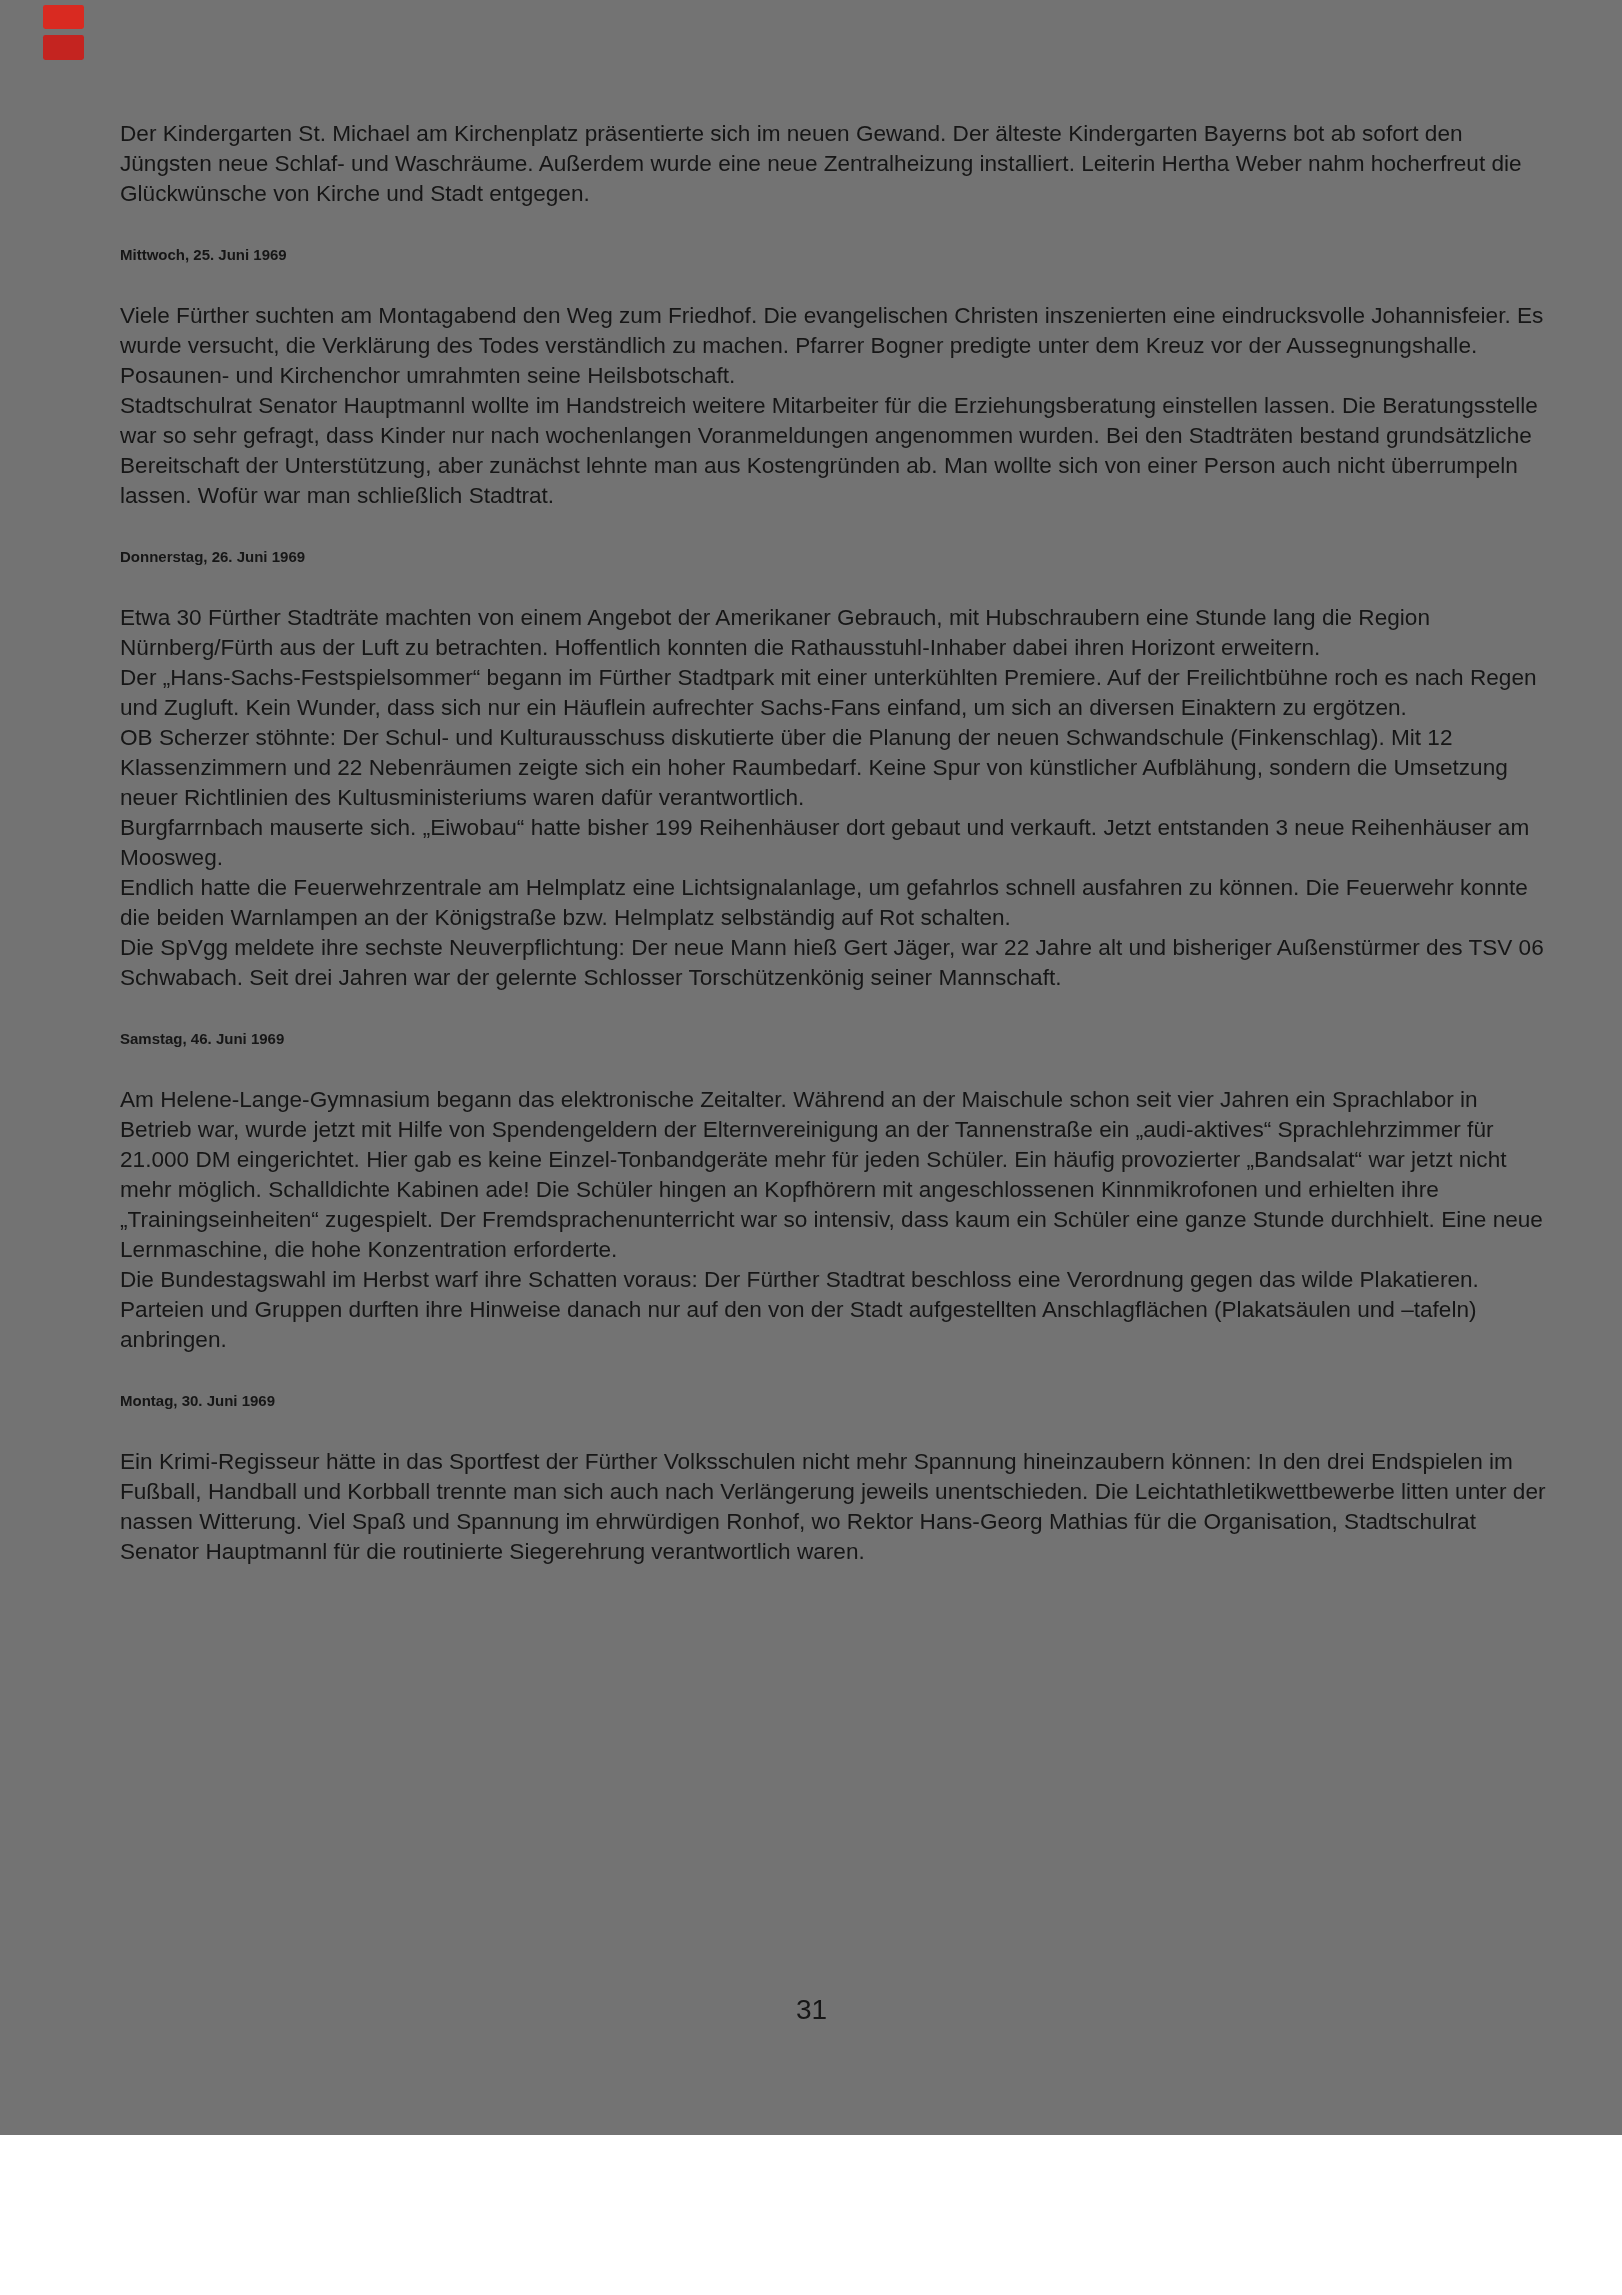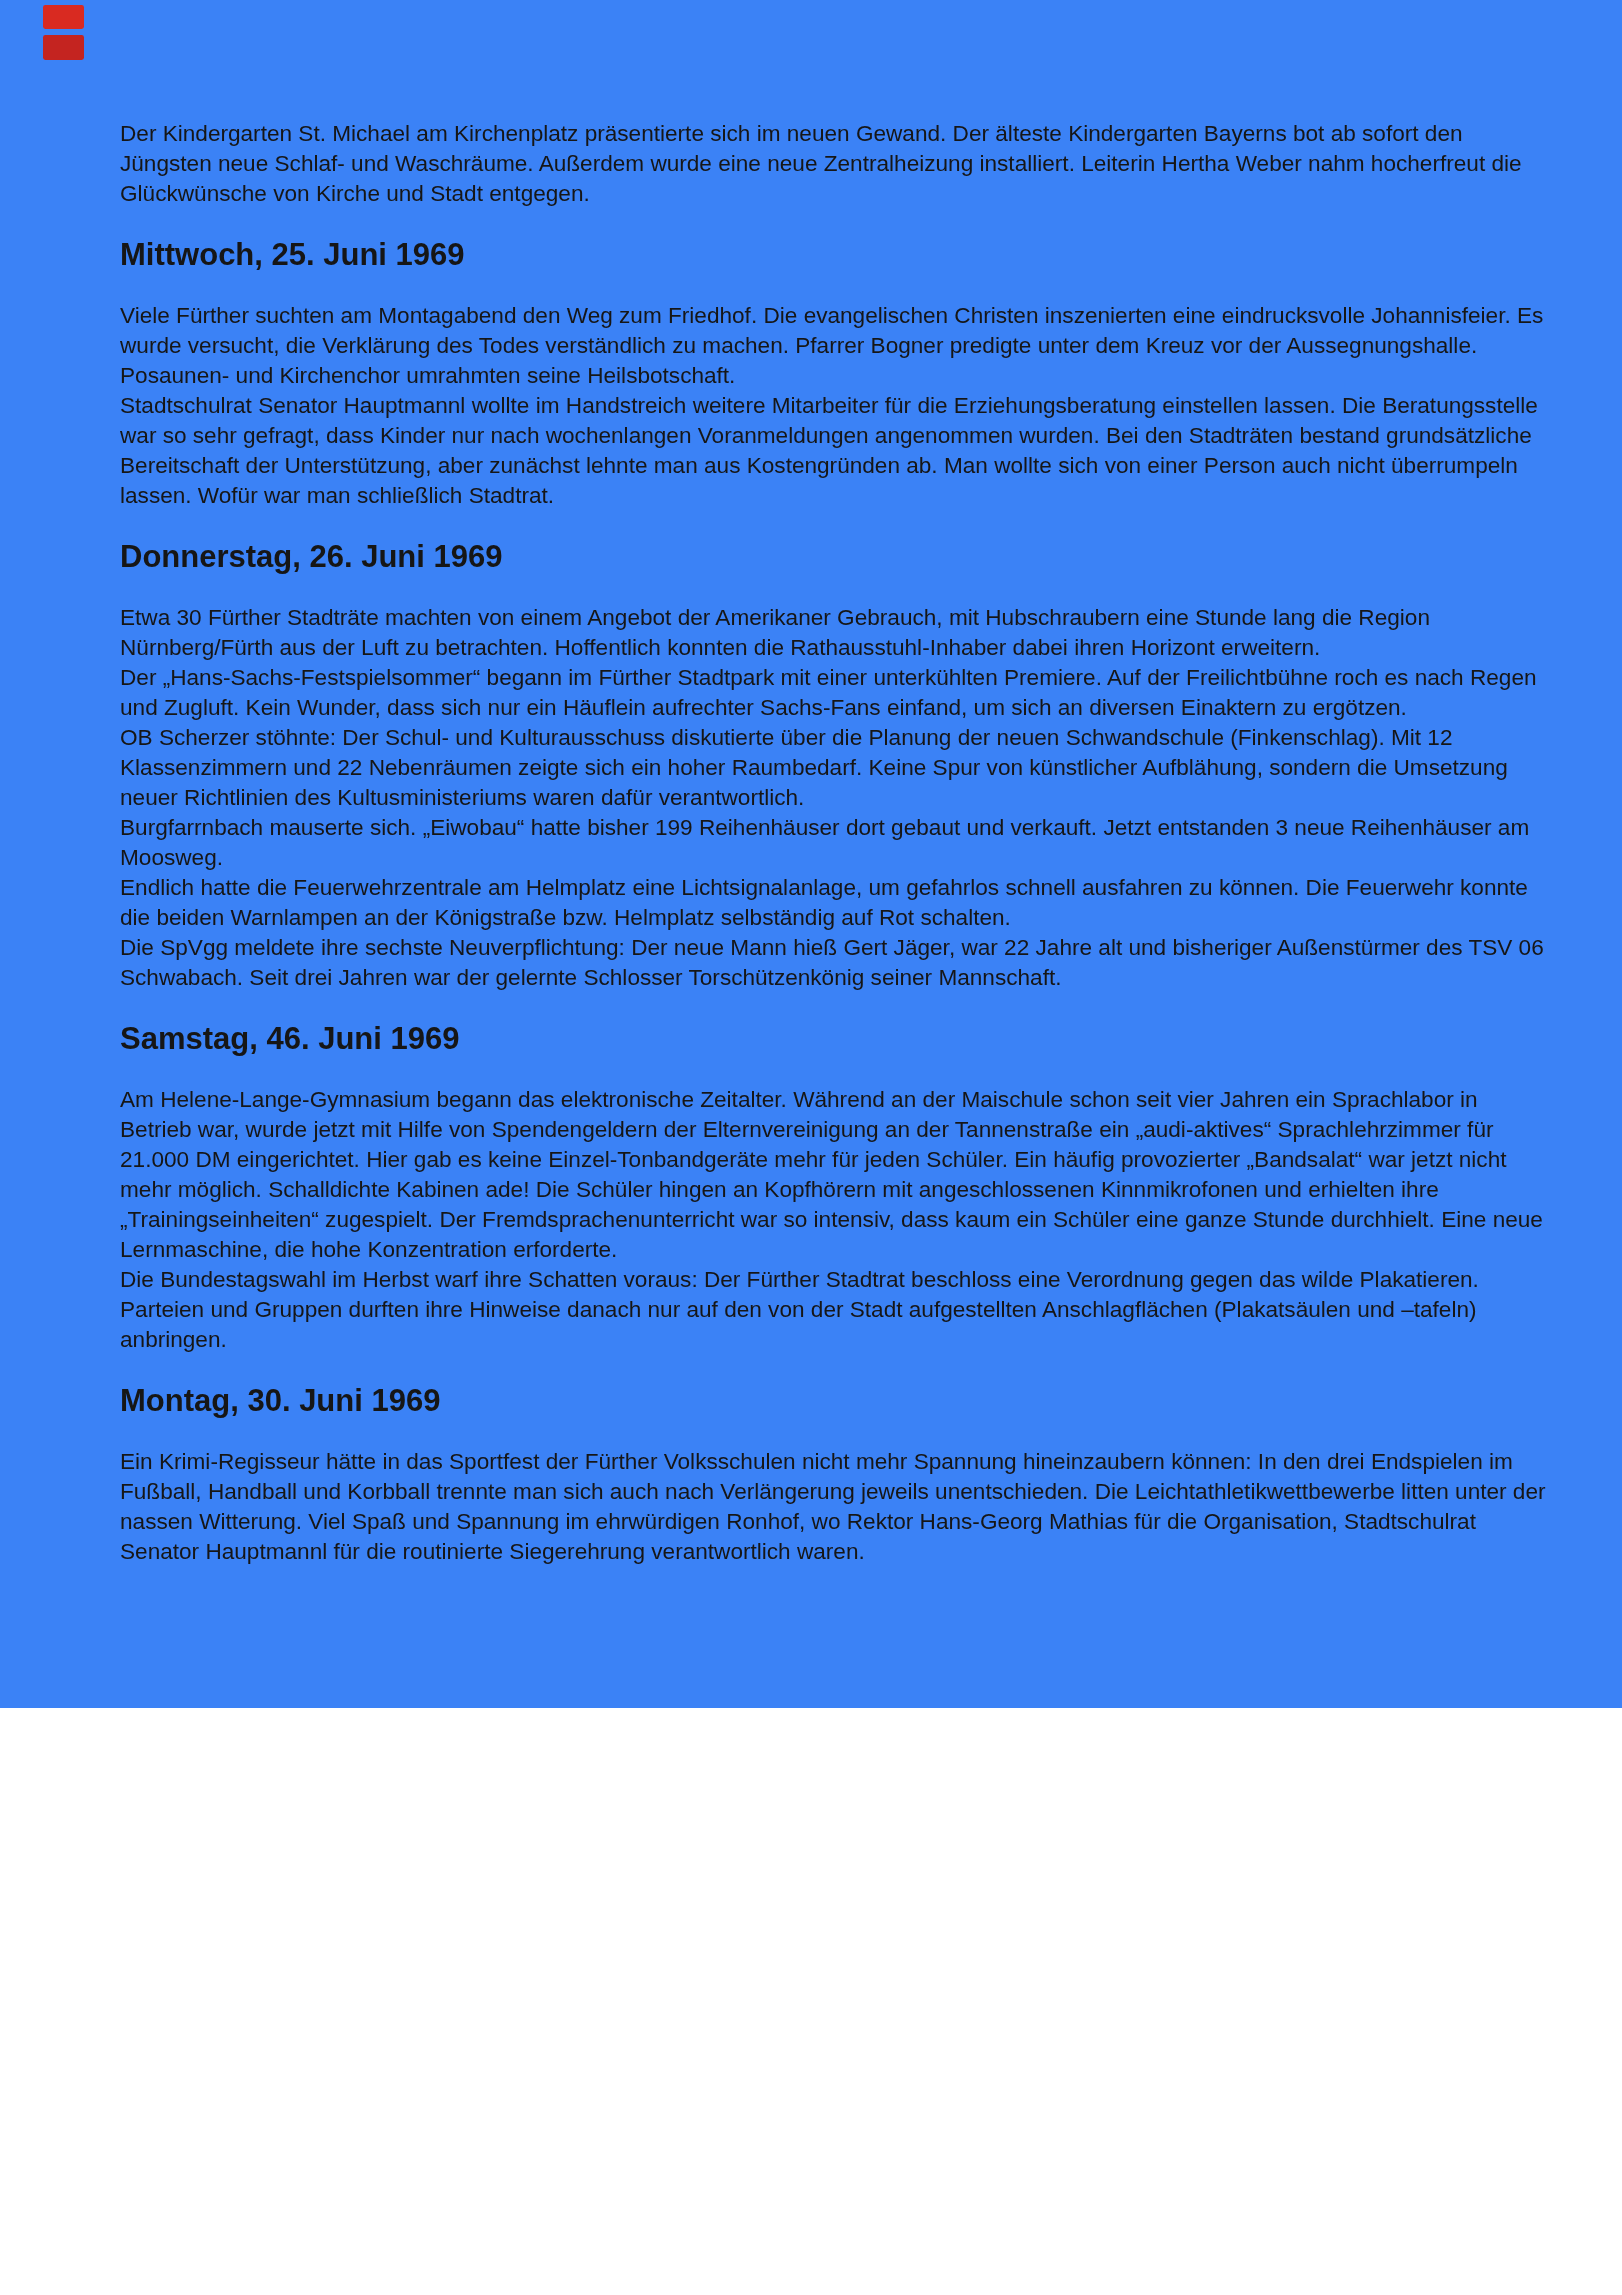--- a/index.html
+++ b/index.html
@@ -3,22 +3,22 @@
 <meta charset="utf-8">
 <style>
   html, body {
     margin: 0;
     padding: 0;
     background: #ffffff;
   }
   .page {
     position: relative;
     width: 1623px;
-    height: 1708px;
-    background: #3b82f6;
+    height: 2135px;
+    background: #737373;
     font-family: "Liberation Sans", sans-serif;
     color: #161616;
     box-sizing: border-box;
     overflow: hidden;
   }
   .red-mark {
     position: absolute;
     border-radius: 2.4px;
   }
   .red-mark.m1 {
@@ -34,21 +34,21 @@
     width: 1434px;
     font-size: 22.6px;
     line-height: 30px;
     text-align: left;
   }
   .content p.para {
     margin: 0;
     padding: 0;
   }
   .content h2.heading {
-    font-size: 31px;
+    font-size: 15px;
     line-height: 30px;
     font-weight: bold;
     margin: 31px 0 31px 0;
     padding: 0;
   }
   .page-number {
     position: absolute;
     left: 0;
     top: 1995px;
     width: 1623px;

